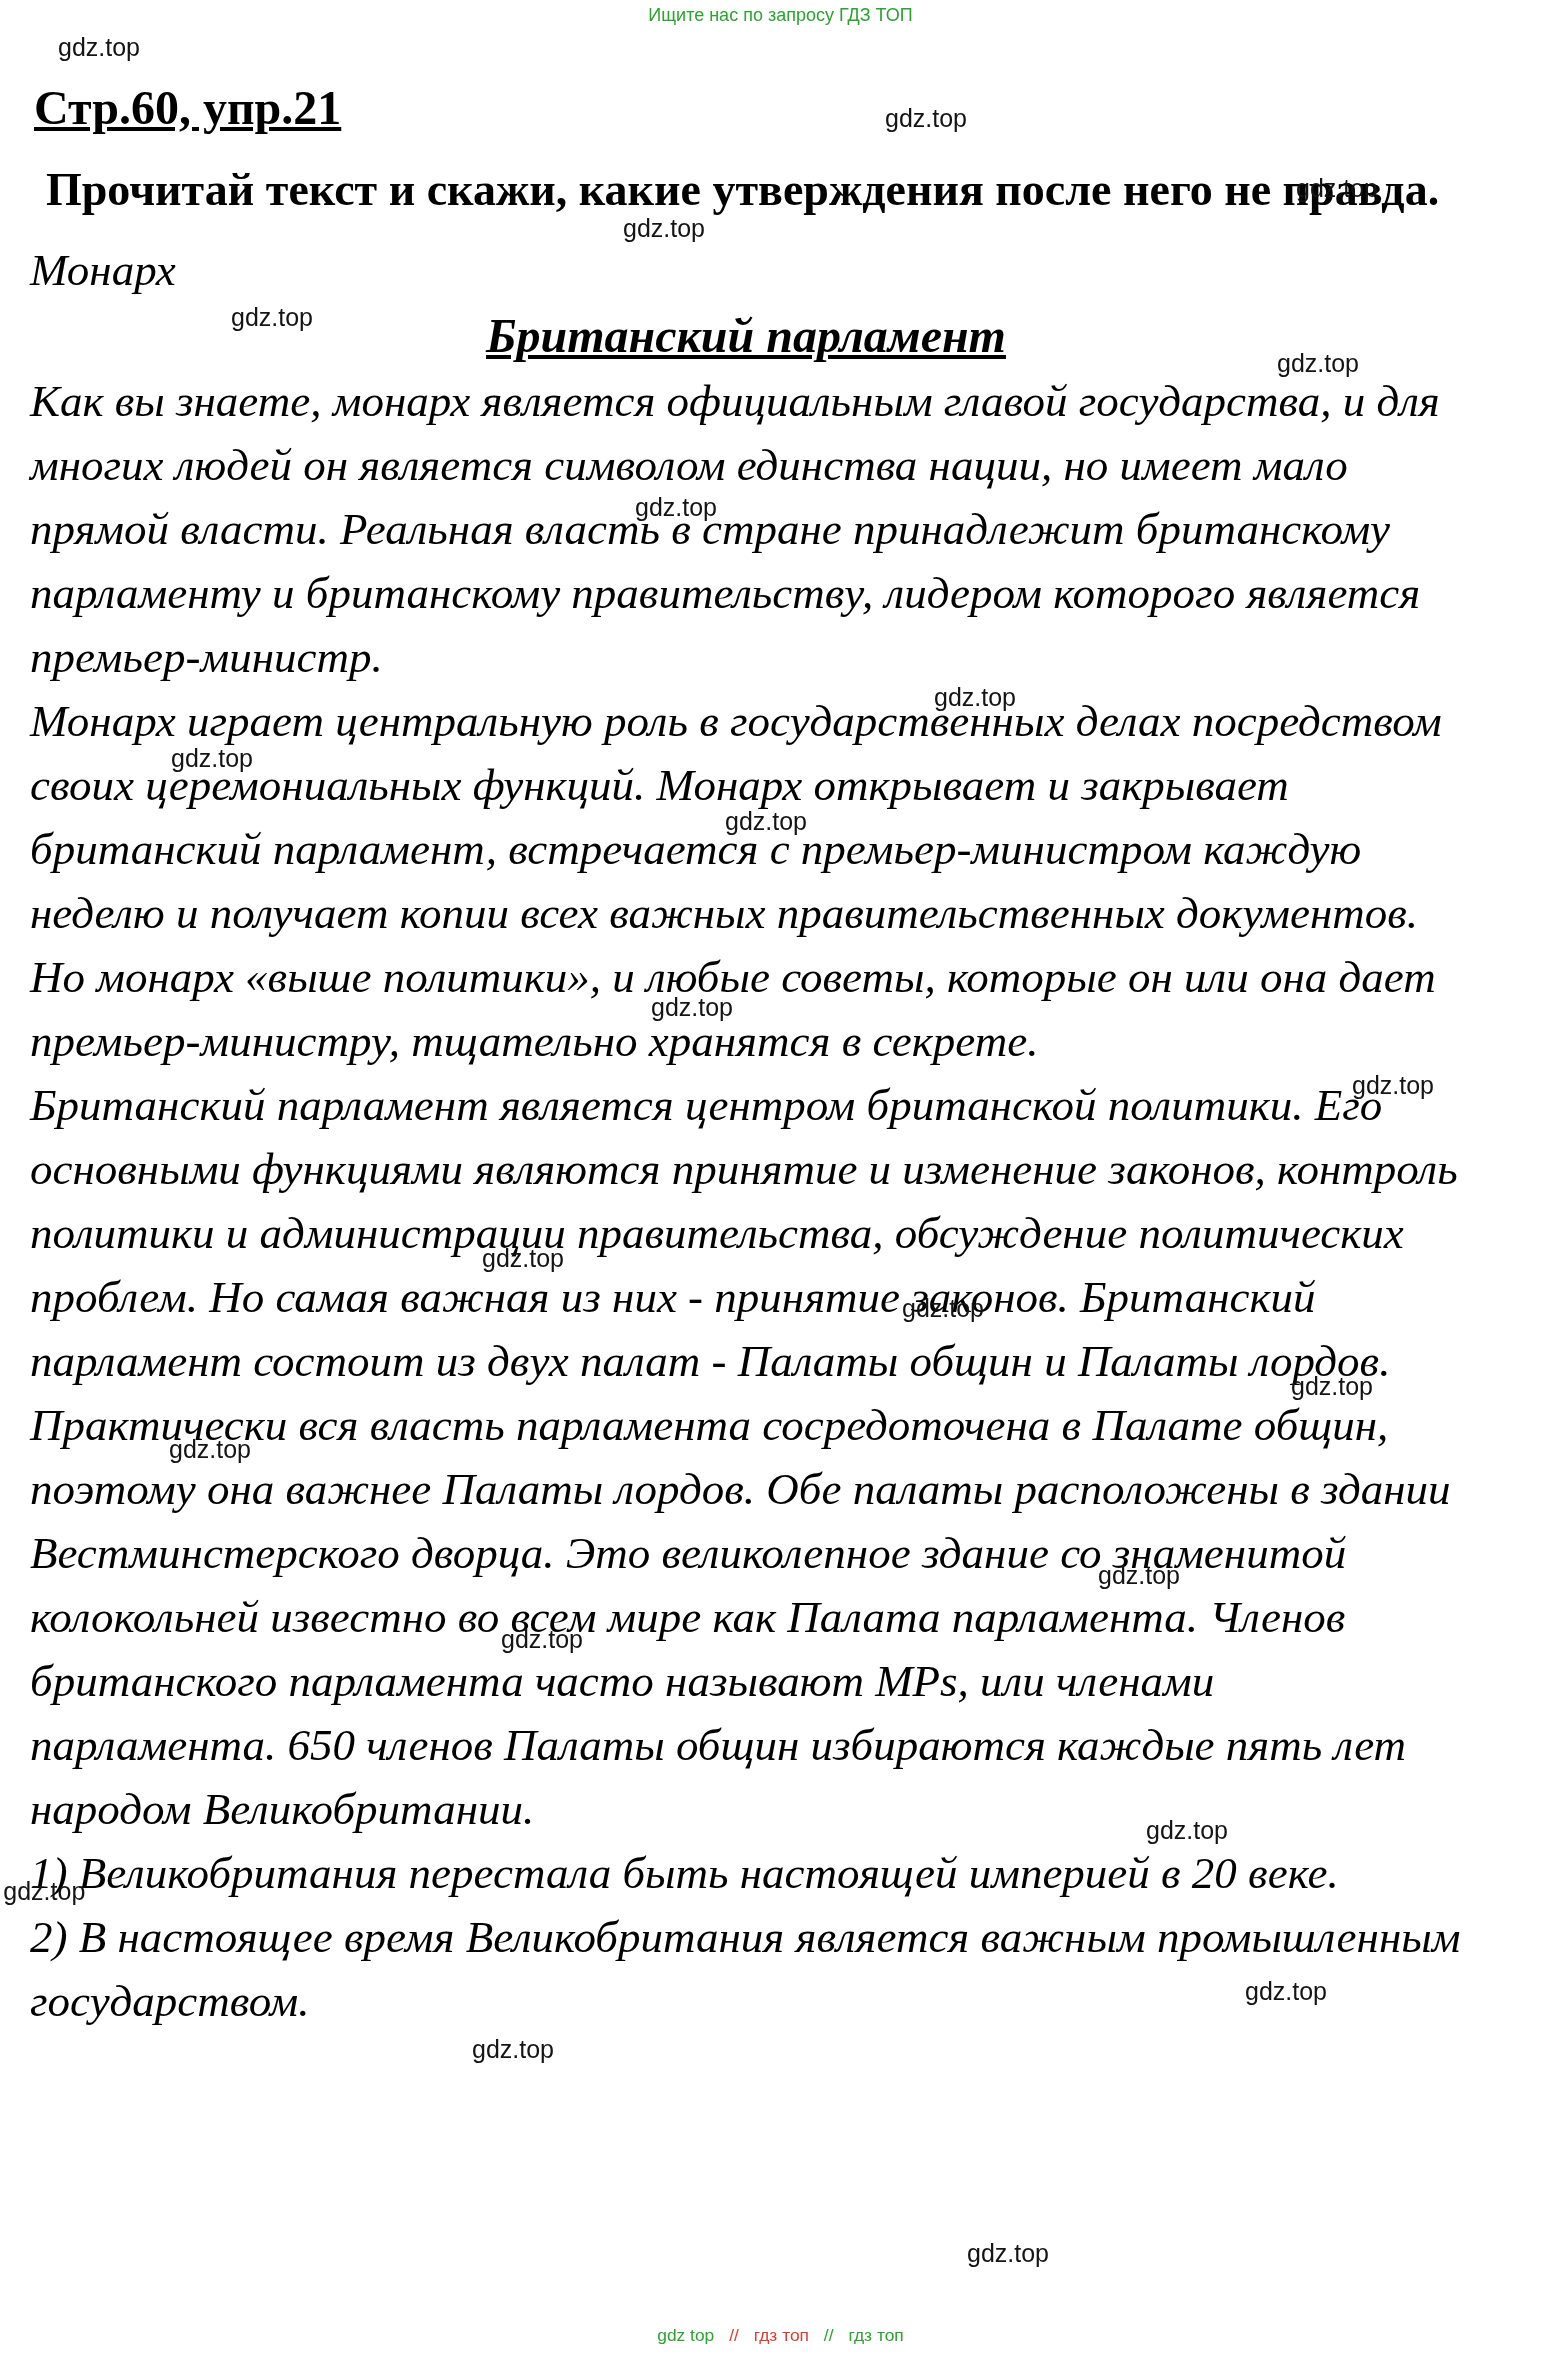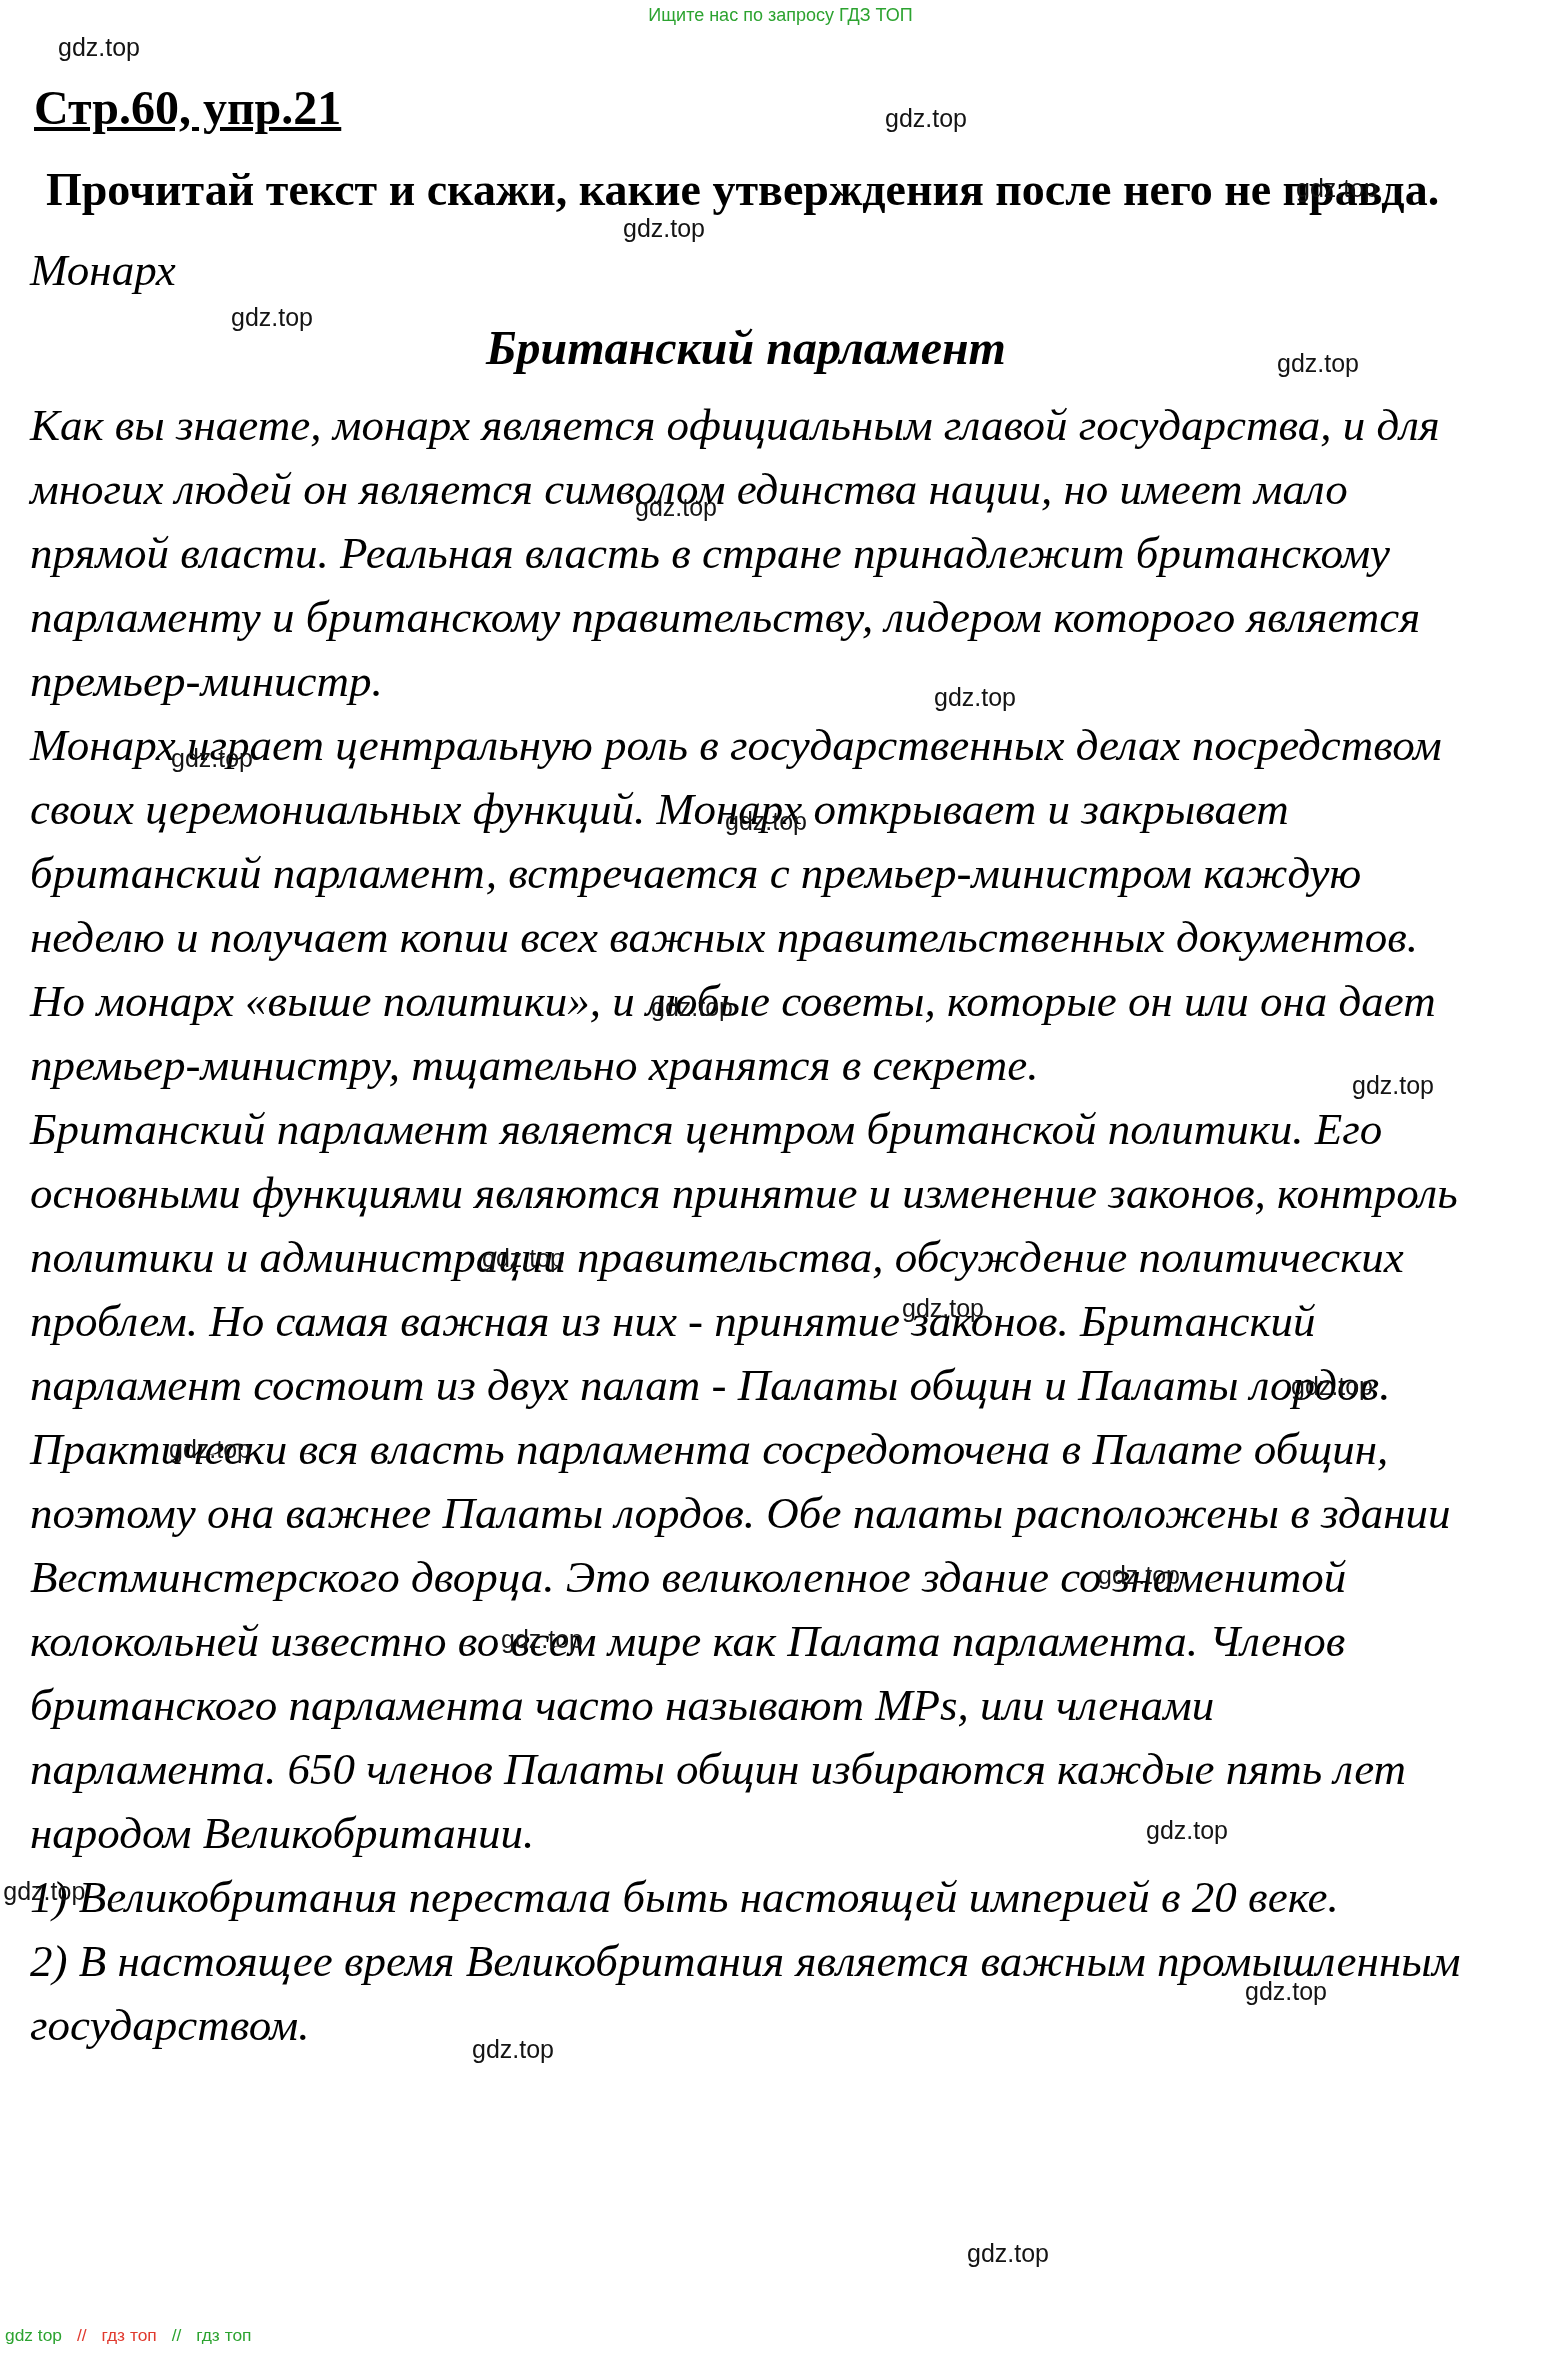--- a/index.html
+++ b/index.html
@@ -47,39 +47,40 @@
     font-size: 45px;
     line-height: 65px;
     margin: 0;
   }
   .article-title {
     font-style: italic;
     font-weight: bold;
     font-size: 48px;
     line-height: 66px;
     text-align: center;
-    margin: 12px;
+    margin: 0;
+    text-decoration: underline;
   }
   .body-par {
     font-style: italic;
     font-size: 45px;
     line-height: 64px;
     margin: 0;
   }
   .wm {
     position: absolute;
     font-family: "Liberation Sans", sans-serif;
     font-size: 25px;
     color: var(--watermark, #141414);
     white-space: nowrap;
   }
   .footer {
     position: absolute;
     left: 0; right: 0; bottom: 8.3px;
-    text-align: left;
+    text-align: center;
     font-family: "Liberation Sans", sans-serif;
     font-size: 17.4px;
   }
   .footer .g { color: var(--green, #2ca330); }
   .footer .r { color: var(--red, #e03a2f); }
   .footer span { margin: 0 5px; }
 </style>
 </head>
 <body>
 

